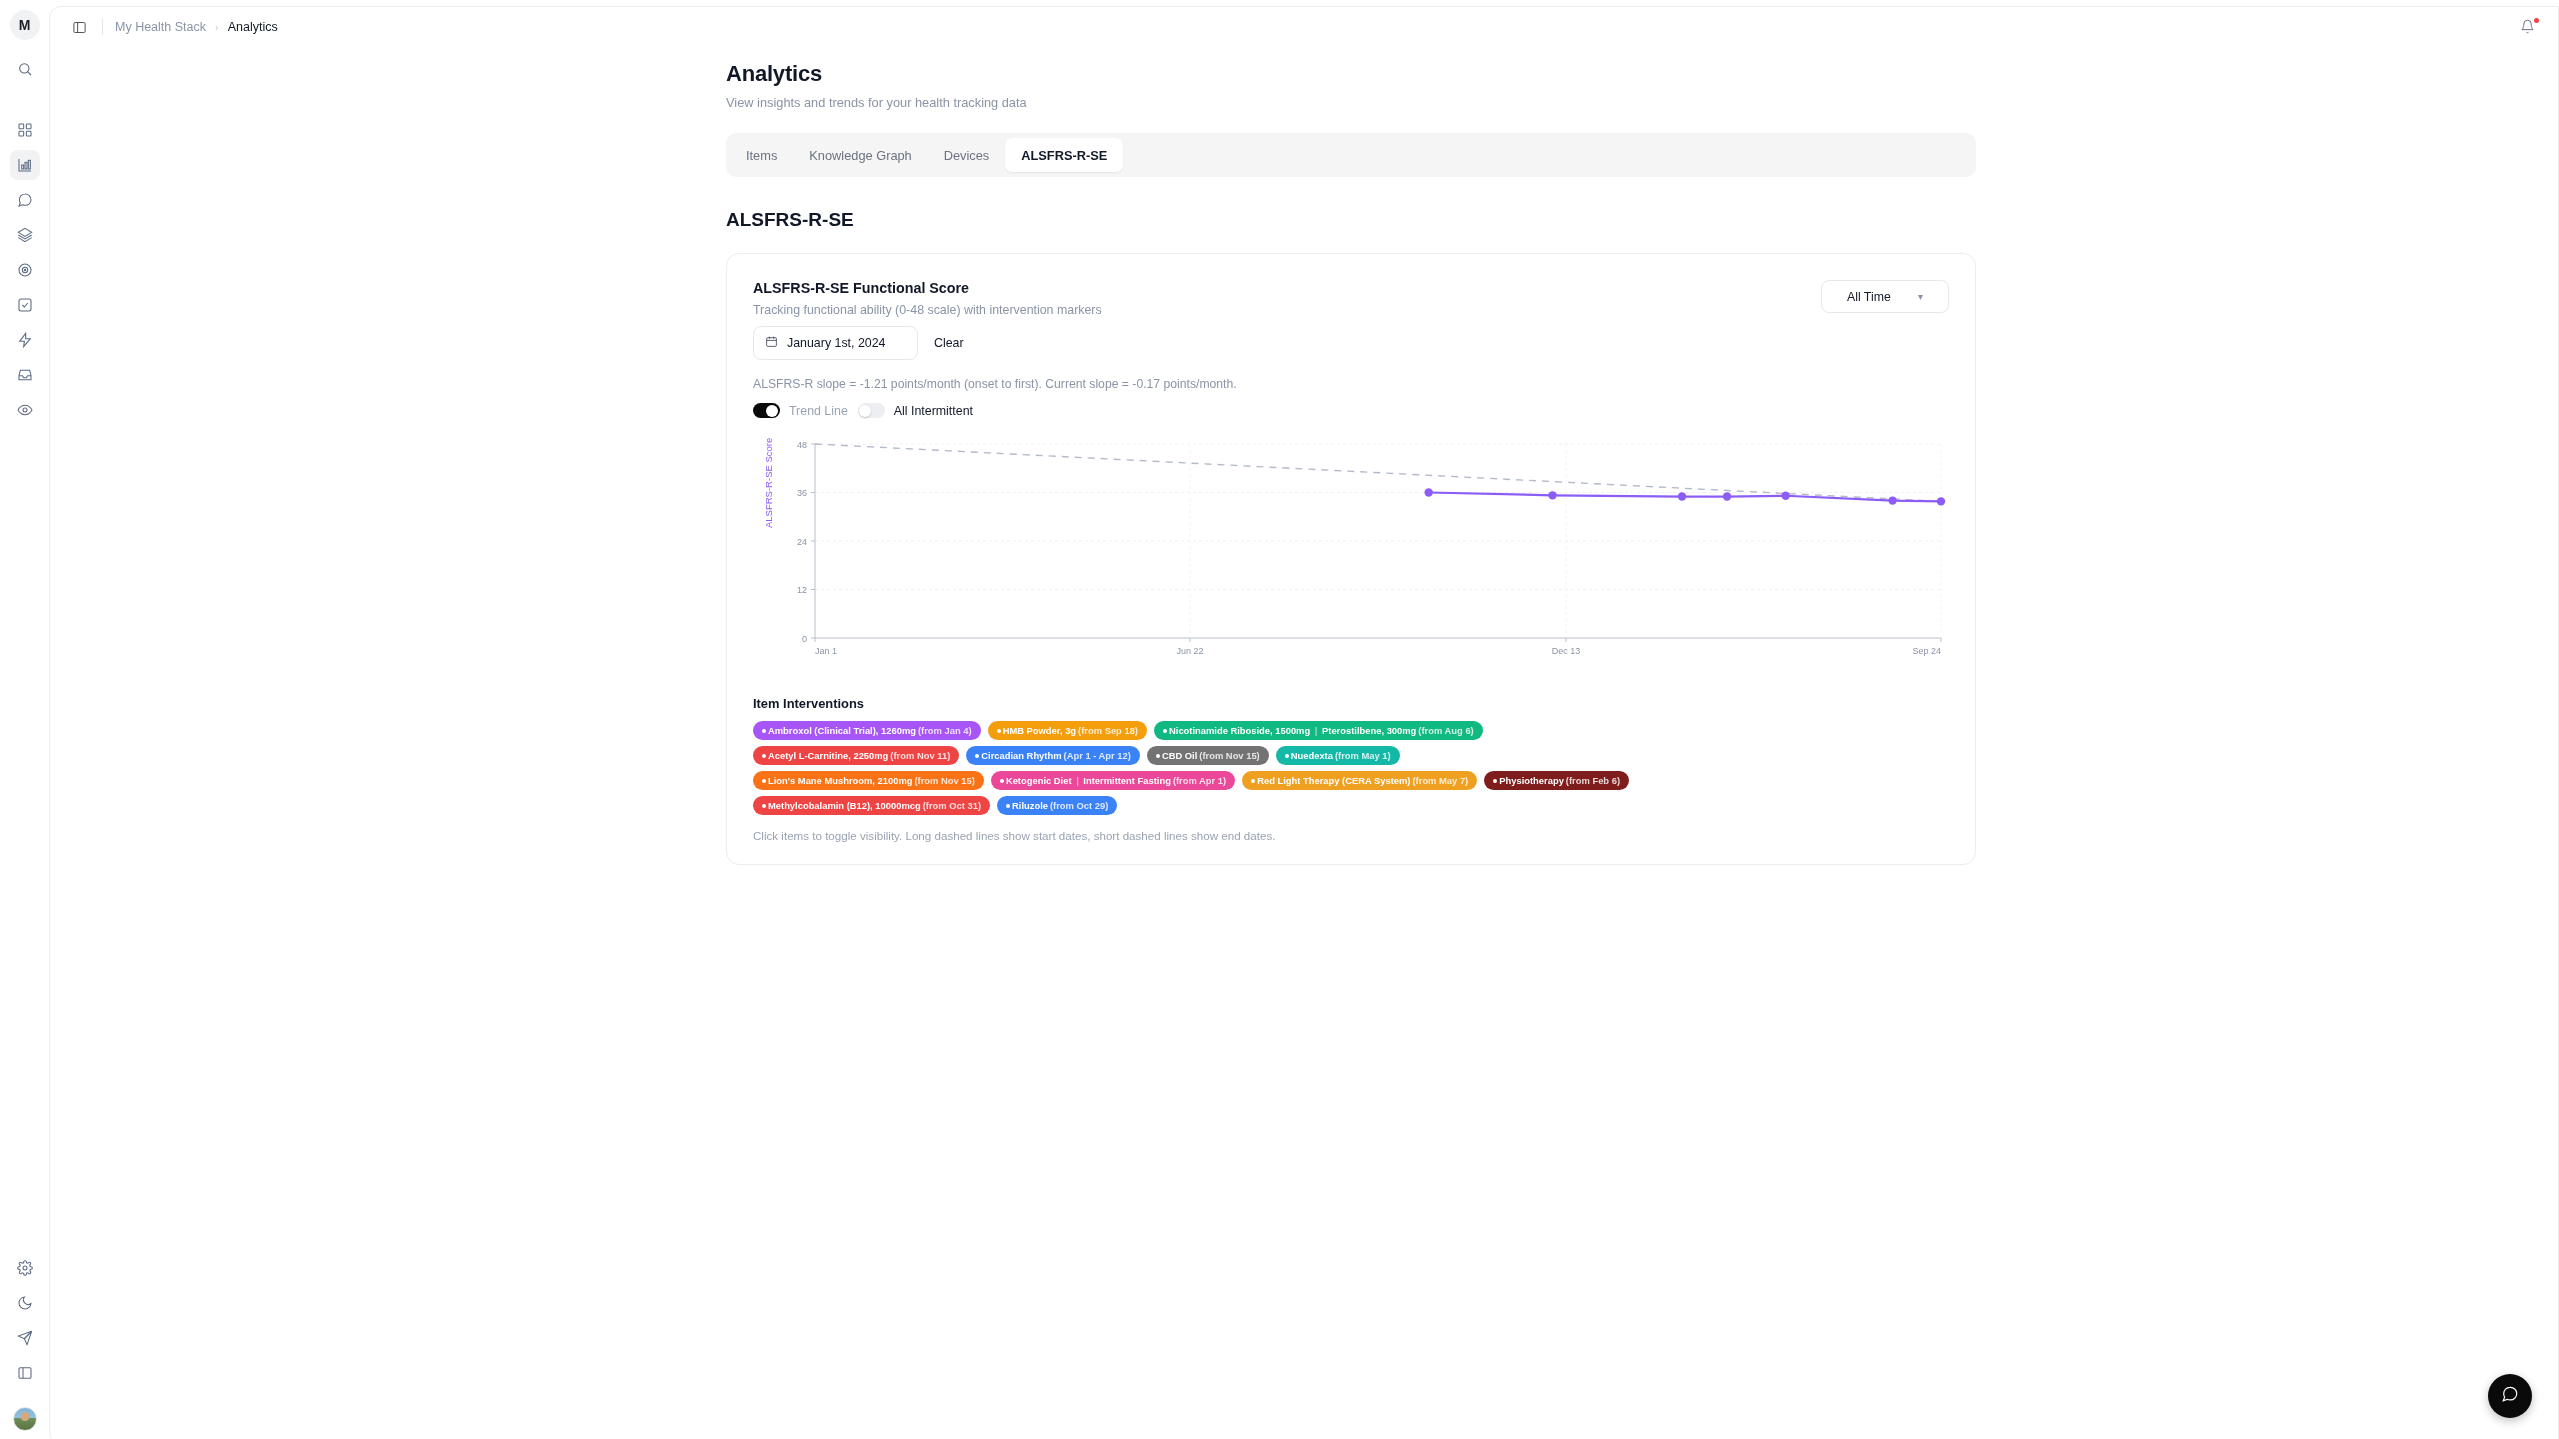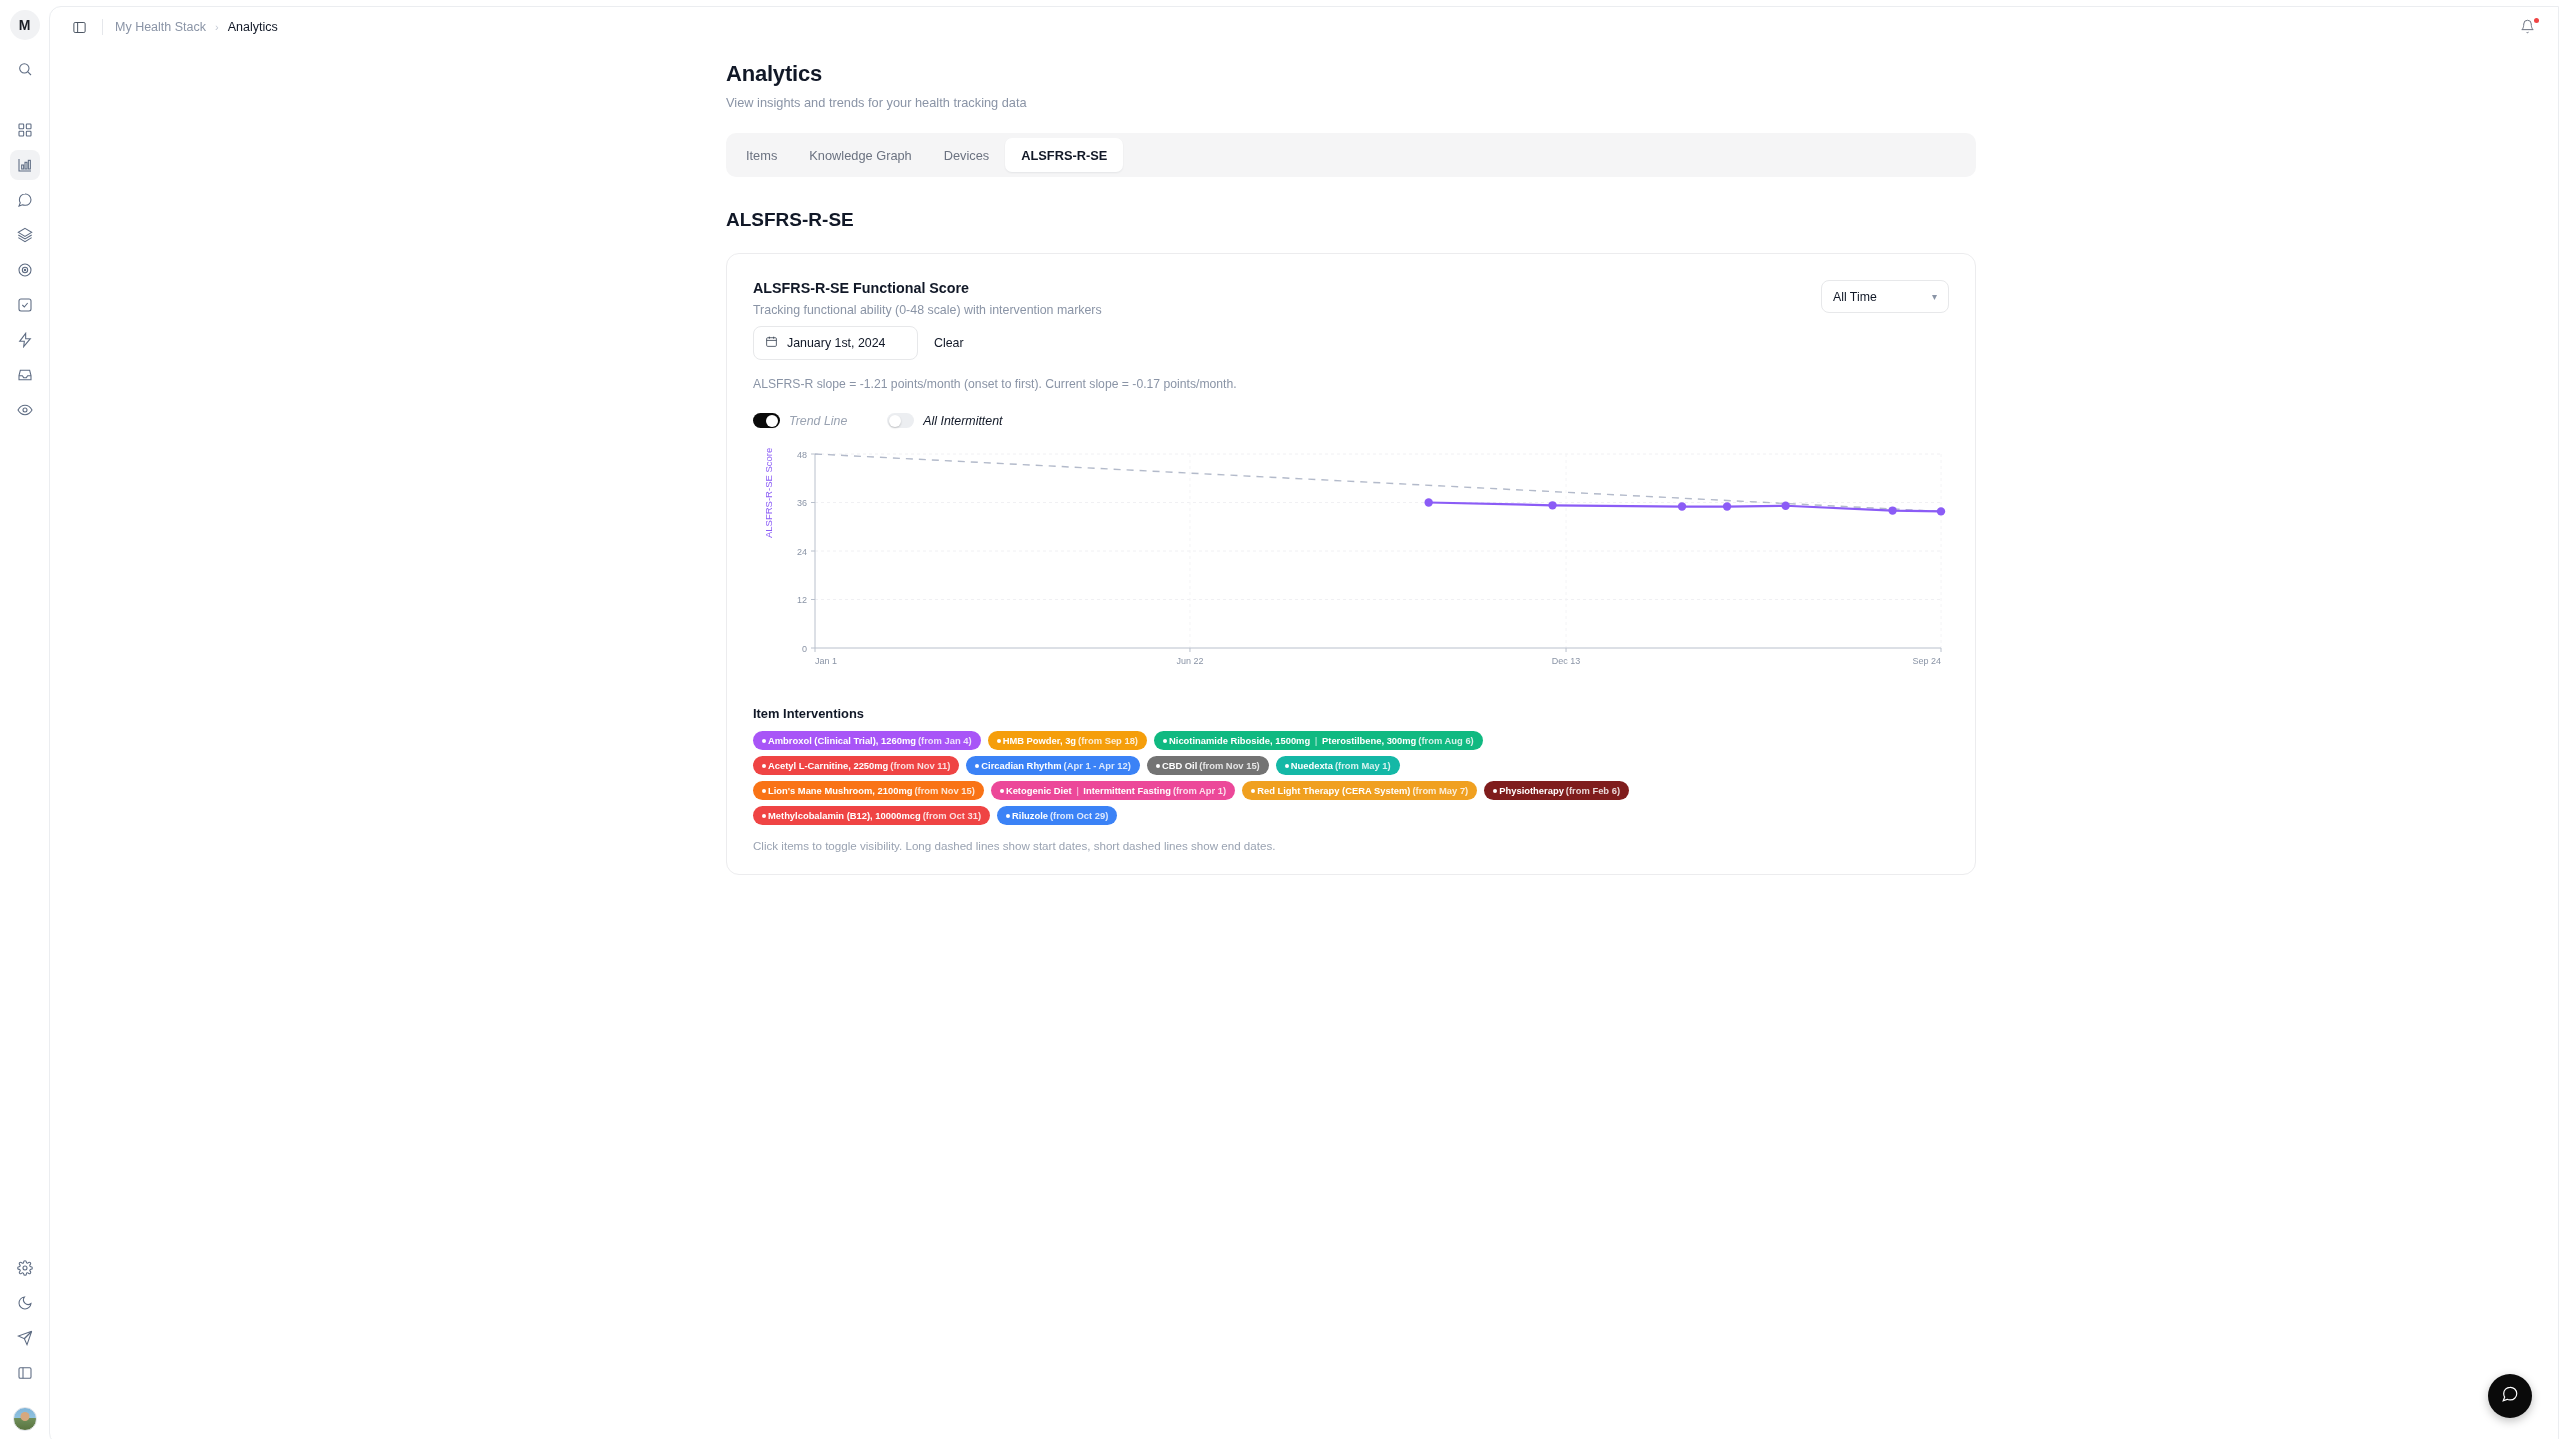--- a/index.html
+++ b/index.html
@@ -127,39 +127,39 @@
   }
   .card-head { display:flex; justify-content: space-between; align-items: flex-start; }
   .card-title { font-size: 14.3px; font-weight: 700; color: #111827; }
   .card-desc { font-size: 12.4px; color: #8a94a6; margin-top: 7px; }
 
   .select {
     width: 128px; height: 33px;
     border: 1px solid #e7e8ea; border-radius: 8px;
     background:#fff;
     display:flex; align-items:center; justify-content: space-between;
-    padding: 0 11px;
+    padding: 0 25px;
     font-size: 12.3px; color: #111827;
   }
   .select .chev { color:#8a94a6; font-size: 10px; }
 
   .field-label { font-size: 12.6px; font-weight: 600; color:#111827; margin-top: 26px; }
   .date-row { display:flex; align-items:center; gap: 16px; margin-top: 9px; }
   .date-input {
     width: 165px; height: 34px;
     border:1px solid #e7e8ea; border-radius: 8px;
     display:flex; align-items:center; gap:9px; padding: 0 11px;
     font-size: 12.4px; color:#111827; background:#fff;
   }
   .date-input svg { width:13px; height:13px; stroke:#374151; stroke-width:1.5; fill:none; }
   .clear-btn { font-size: 12.4px; color: #111827; }
 
   .slope-note { font-size: 12.2px; color: #8a94a6; margin-top: 17px; }
 
-  .toggles { display:flex; align-items:center; gap: 40px; margin-top: 22px; font-style: italic; }
+  .toggles { display:flex; align-items:center; gap: 10px; margin-top: 12px; }
   .toggle-grp { display:flex; align-items:center; gap: 9px; }
   .switch {
     width: 27px; height: 15px; border-radius: 99px; position: relative;
     background: #eceef1;
   }
   .switch.on { background: #0a0a0a; }
   .switch .knob {
     position:absolute; top:1.5px; left:1.5px;
     width:12px; height:12px; border-radius:50%; background:#fff;
     box-shadow: 0 1px 2px rgba(0,0,0,.2);

